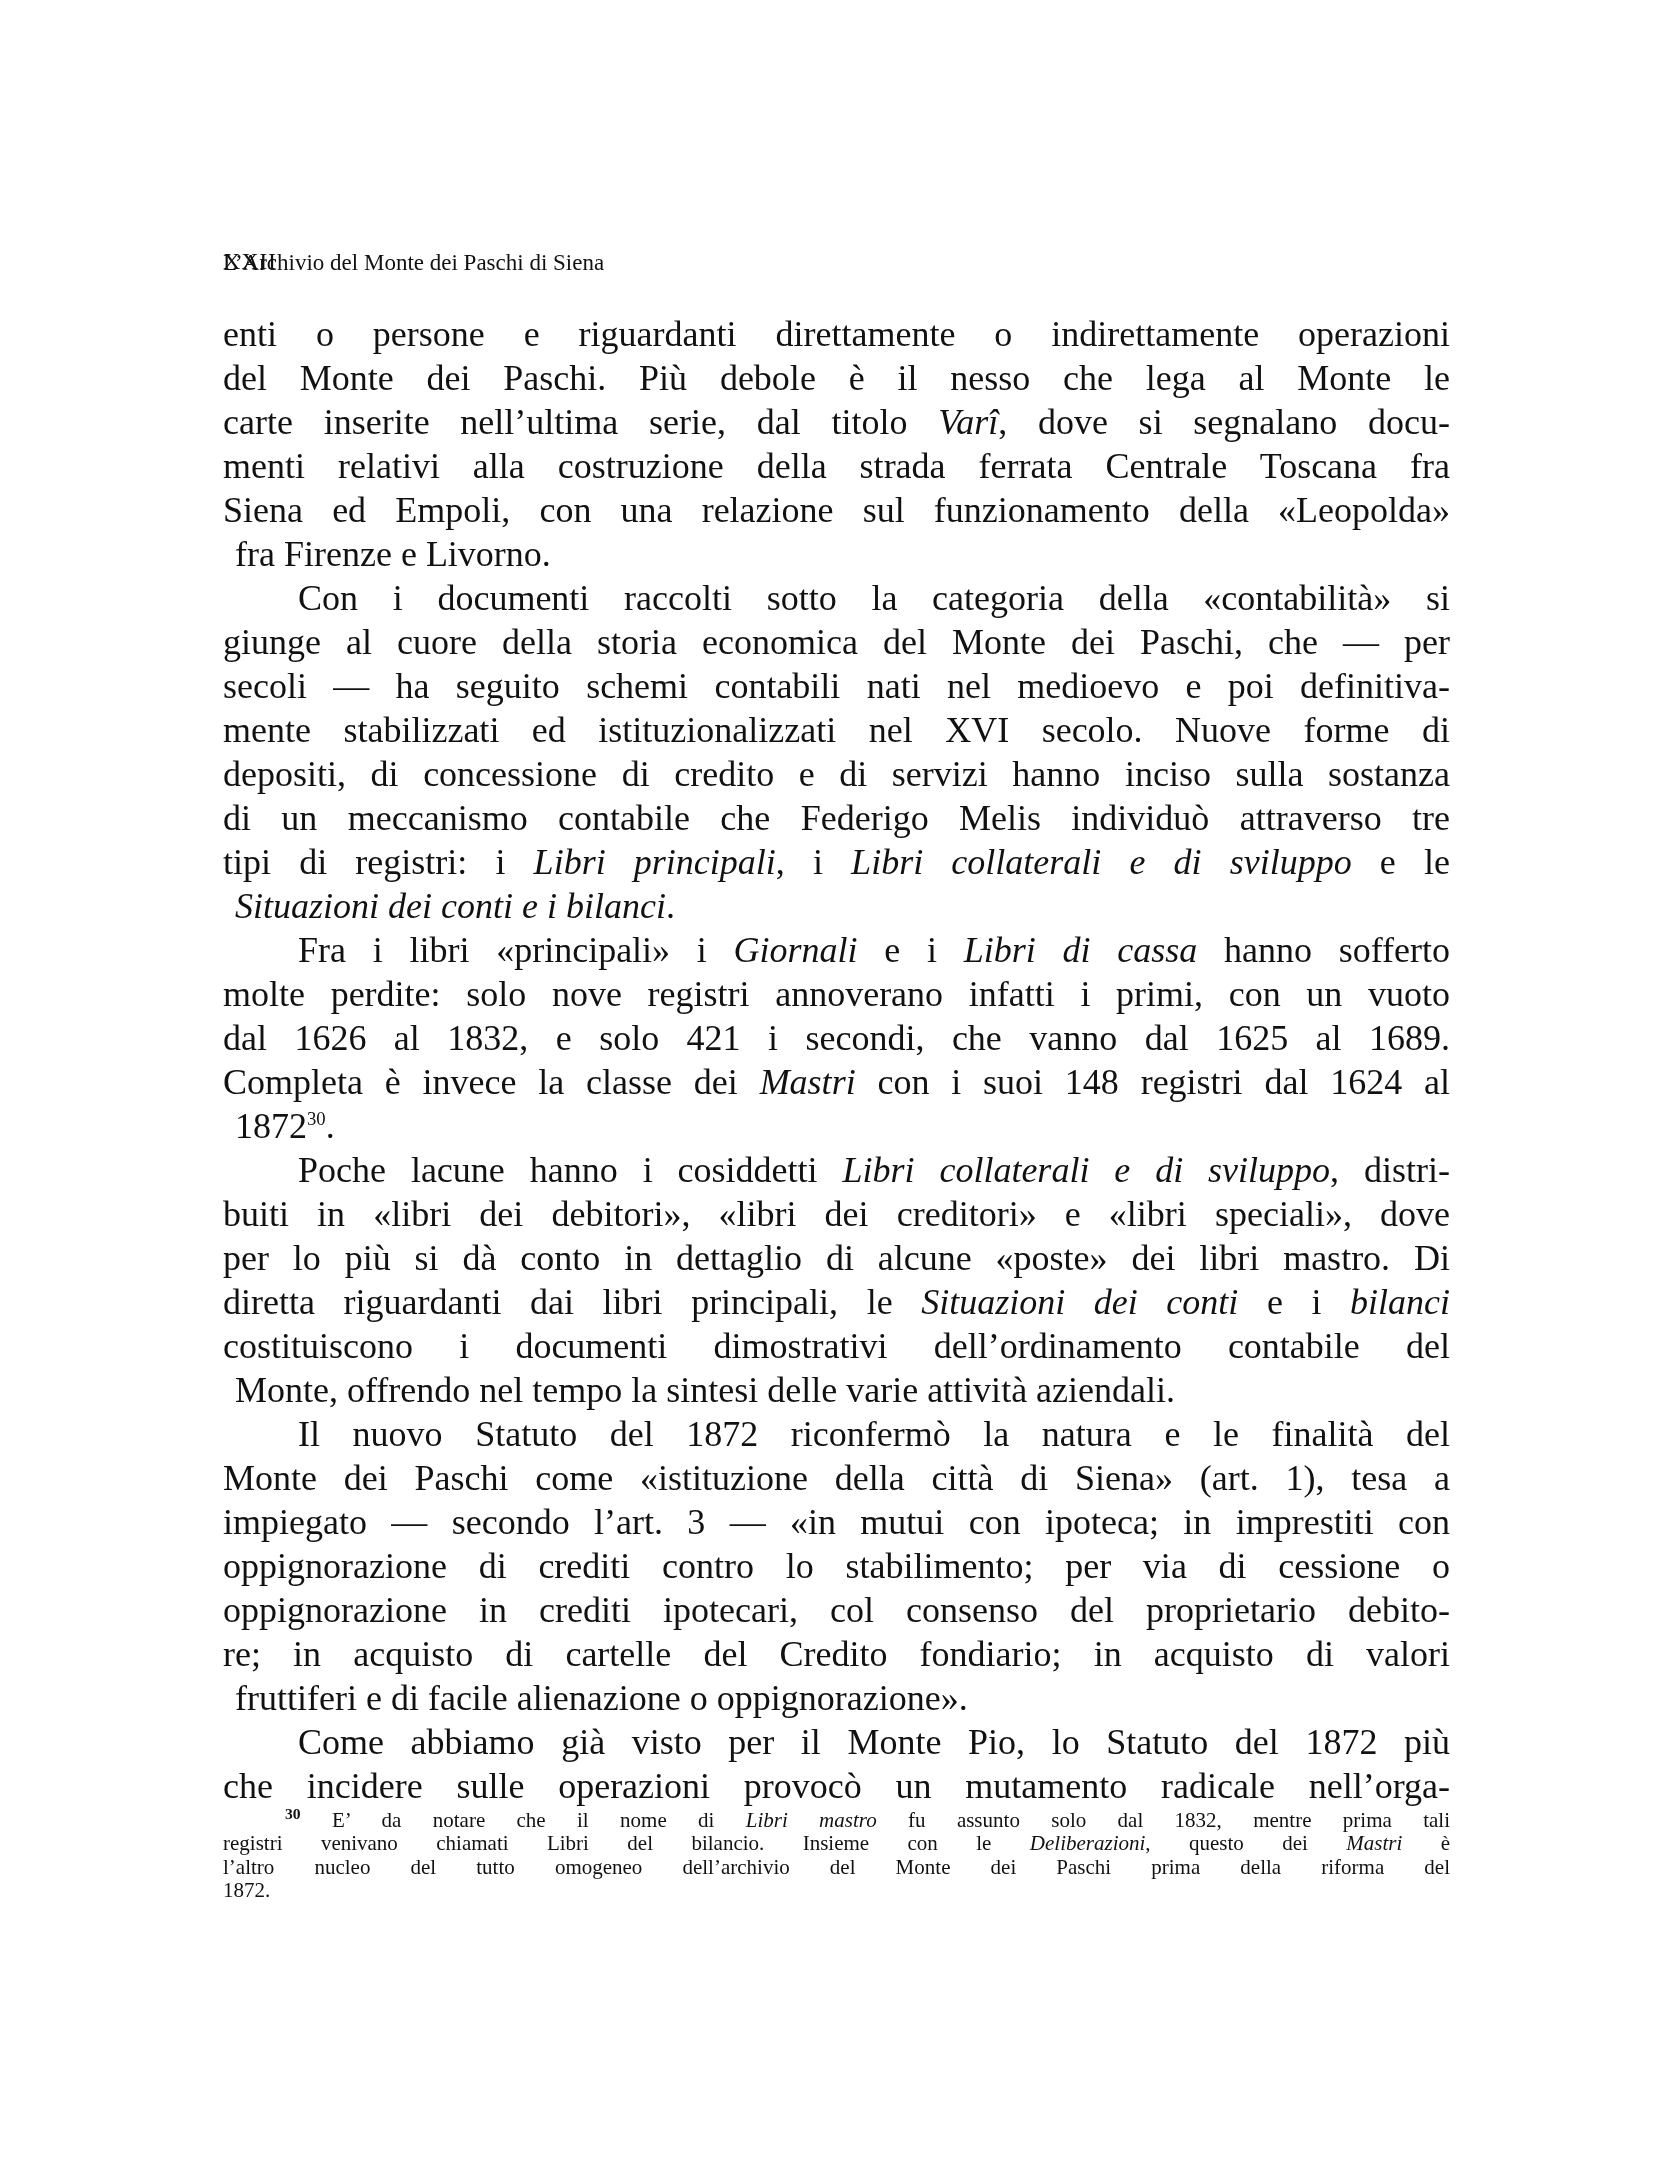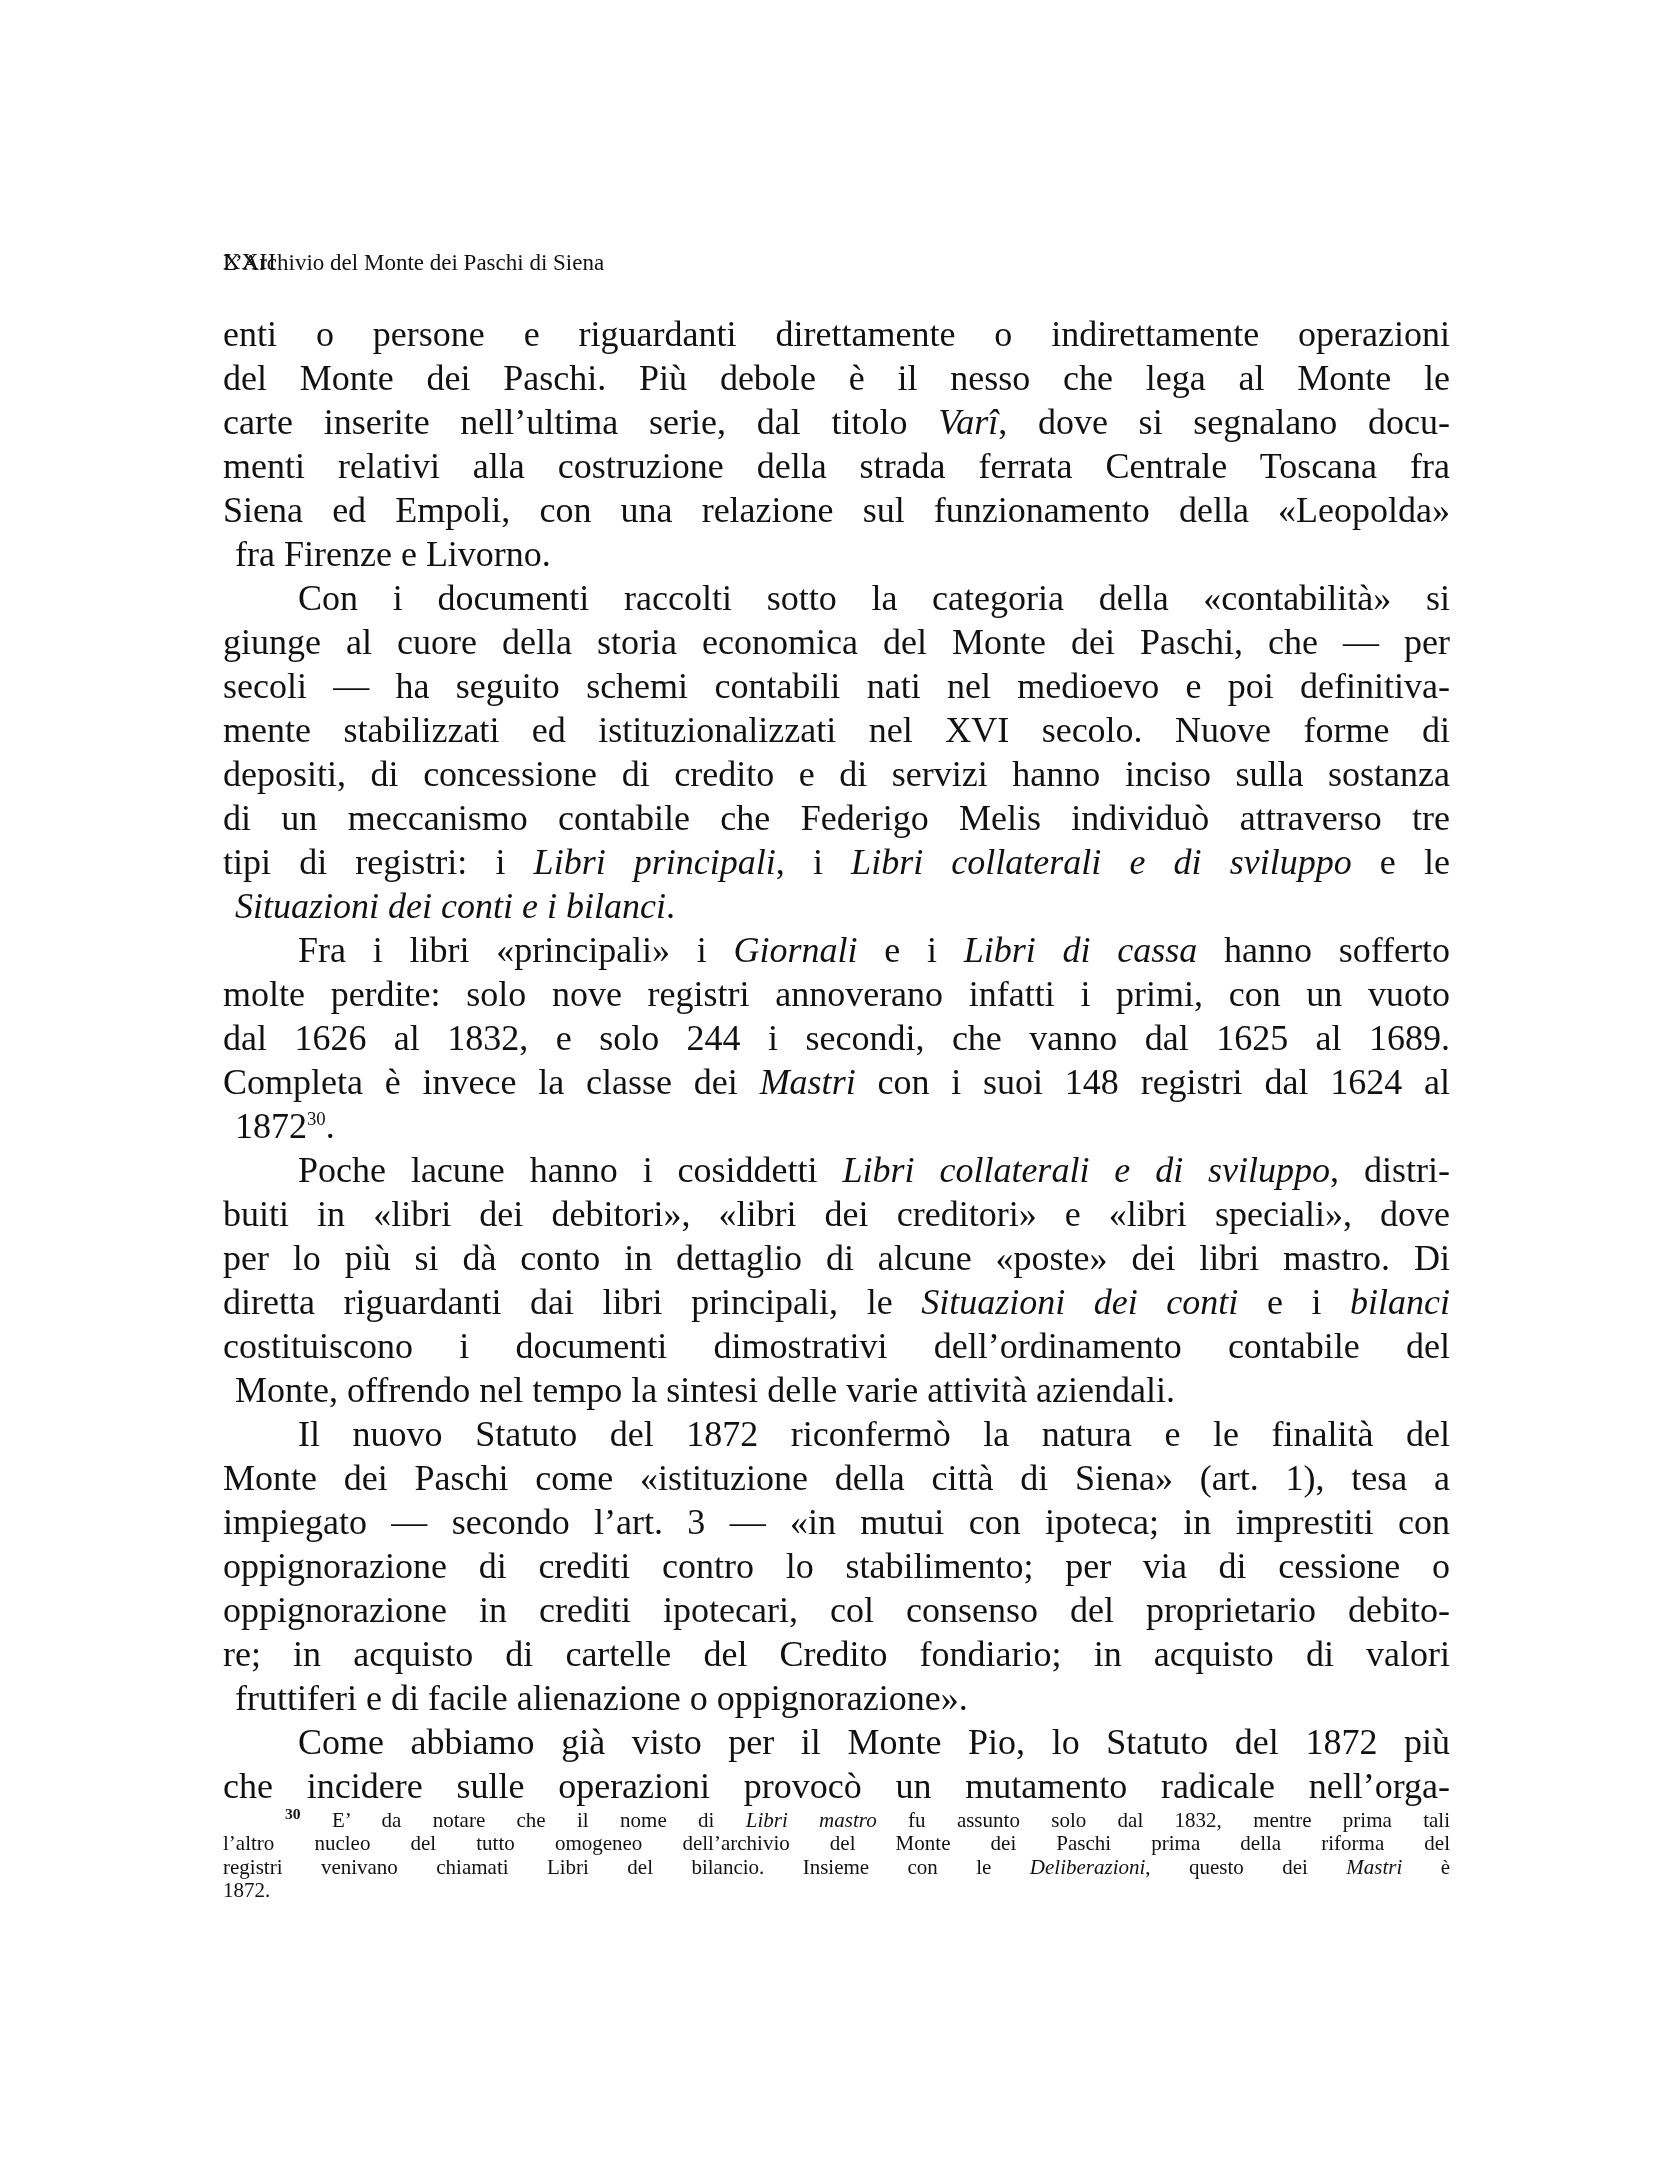--- a/index.html
+++ b/index.html
@@ -40,21 +40,21 @@
     <div class="line indent"><span>Con i documenti raccolti sotto la categoria della «contabilità» si</span></div>
     <div class="line"><span>giunge al cuore della storia economica del Monte dei Paschi, che — per</span></div>
     <div class="line"><span>secoli — ha seguito schemi contabili nati nel medioevo e poi definitiva-</span></div>
     <div class="line"><span>mente stabilizzati ed istituzionalizzati nel XVI secolo. Nuove forme di</span></div>
     <div class="line"><span>depositi, di concessione di credito e di servizi hanno inciso sulla sostanza</span></div>
     <div class="line"><span>di un meccanismo contabile che Federigo Melis individuò attraverso tre</span></div>
     <div class="line"><span>tipi di registri: i </span><span class="it">Libri principali</span><span>, i </span><span class="it">Libri collaterali e di sviluppo</span><span> e le</span></div>
     <div class="line last"><span class="it">Situazioni dei conti e i bilanci</span><span>.</span></div>
     <div class="line indent"><span>Fra i libri «principali» i </span><span class="it">Giornali</span><span> e i </span><span class="it">Libri di cassa</span><span> hanno sofferto</span></div>
     <div class="line"><span>molte perdite: solo nove registri annoverano infatti i primi, con un vuoto</span></div>
-    <div class="line"><span>dal 1626 al 1832, e solo 244 i secondi, che vanno dal 1625 al 1689.</span></div>
+    <div class="line"><span>dal 1626 al 1832, e solo 421 i secondi, che vanno dal 1625 al 1689.</span></div>
     <div class="line"><span>Completa è invece la classe dei </span><span class="it">Mastri</span><span> con i suoi 148 registri dal 1624 al</span></div>
     <div class="line last"><span>1872</span><sup class="fnref">30</sup><span>.</span></div>
     <div class="line indent"><span>Poche lacune hanno i cosiddetti </span><span class="it">Libri collaterali e di sviluppo</span><span>, distri-</span></div>
     <div class="line"><span>buiti in «libri dei debitori», «libri dei creditori» e «libri speciali», dove</span></div>
     <div class="line"><span>per lo più si dà conto in dettaglio di alcune «poste» dei libri mastro. Di</span></div>
     <div class="line"><span>diretta riguardanti dai libri principali, le </span><span class="it">Situazioni dei conti</span><span> e i </span><span class="it">bilanci</span></div>
     <div class="line"><span>costituiscono i documenti dimostrativi dell’ordinamento contabile del</span></div>
     <div class="line last"><span>Monte, offrendo nel tempo la sintesi delle varie attività aziendali.</span></div>
     <div class="line indent"><span>Il nuovo Statuto del 1872 riconfermò la natura e le finalità del</span></div>
     <div class="line"><span>Monte dei Paschi come «istituzione della città di Siena» (art. 1), tesa a</span></div>
@@ -62,17 +62,17 @@
     <div class="line"><span>oppignorazione di crediti contro lo stabilimento; per via di cessione o</span></div>
     <div class="line"><span>oppignorazione in crediti ipotecari, col consenso del proprietario debito-</span></div>
     <div class="line"><span>re; in acquisto di cartelle del Credito fondiario; in acquisto di valori</span></div>
     <div class="line last"><span>fruttiferi e di facile alienazione o oppignorazione».</span></div>
     <div class="line indent"><span>Come abbiamo già visto per il Monte Pio, lo Statuto del 1872 più</span></div>
     <div class="line"><span>che incidere sulle operazioni provocò un mutamento radicale nell’orga-</span></div>
   </div>
 
 <div class="footnotes" id="footnotes">
     <div class="fline indent"><span class="fnnum">30</span> <span>E’ da notare che il nome di </span><span class="it">Libri mastro</span><span> fu assunto solo dal 1832, mentre prima tali</span></div>
+    <div class="fline"><span>registri venivano chiamati Libri del bilancio. Insieme con le </span><span class="it">Deliberazioni</span><span>, questo dei </span><span class="it">Mastri</span><span> è</span></div>
     <div class="fline"><span>l’altro nucleo del tutto omogeneo dell’archivio del Monte dei Paschi prima della riforma del</span></div>
-    <div class="fline"><span>registri venivano chiamati Libri del bilancio. Insieme con le </span><span class="it">Deliberazioni</span><span>, questo dei </span><span class="it">Mastri</span><span> è</span></div>
     <div class="fline last"><span>1872.</span></div>
   </div>
 
 
 </body></html>

